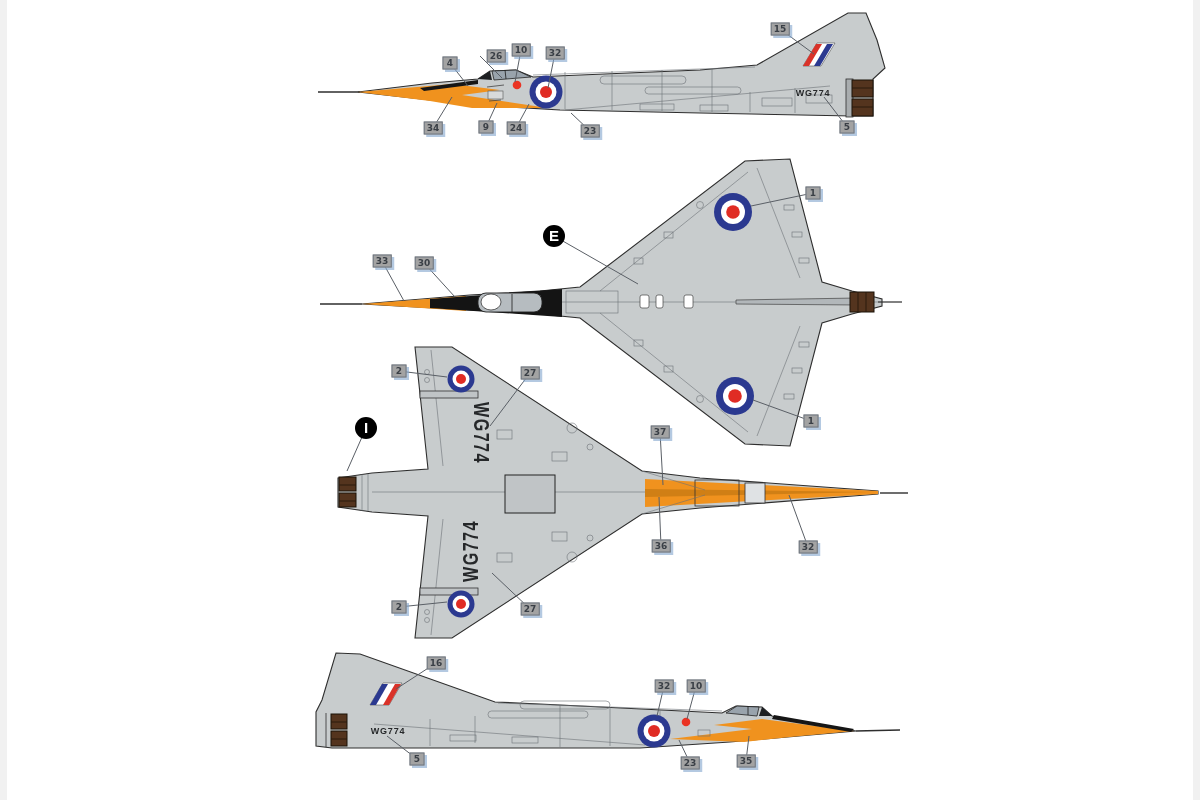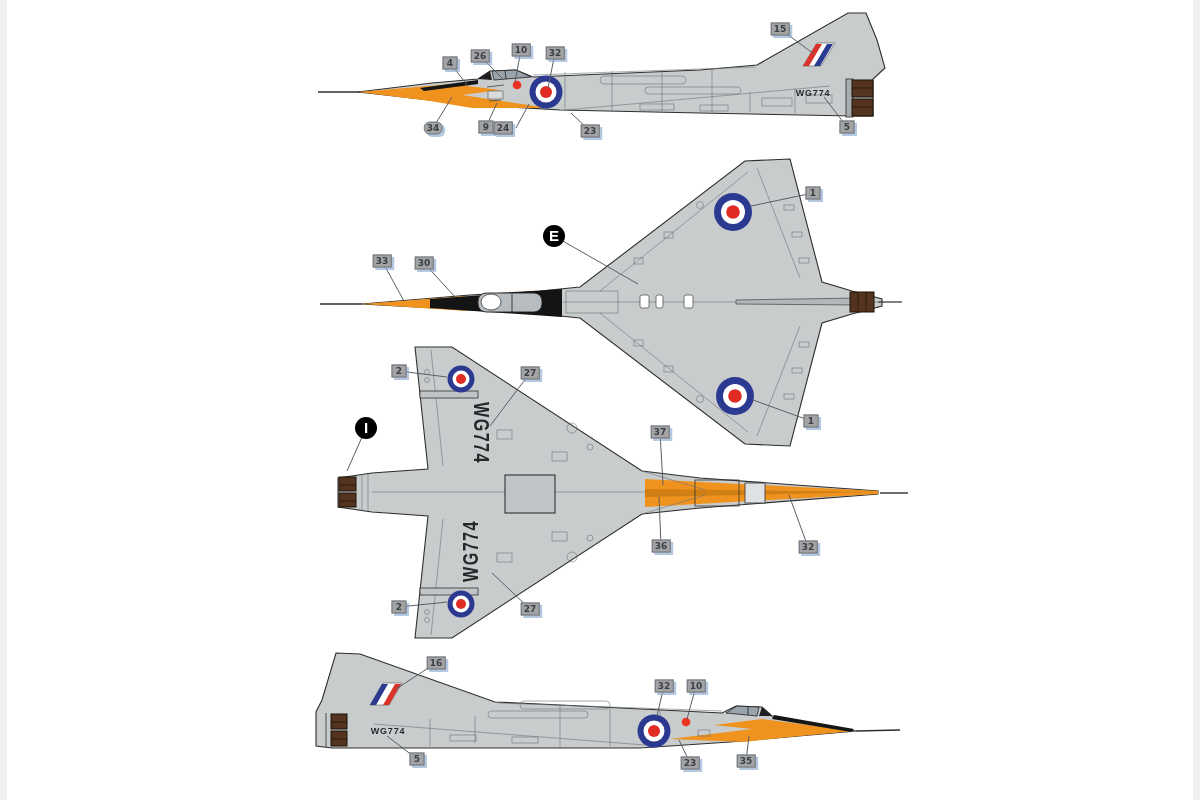--- a/index.html
+++ b/index.html
@@ -266,26 +266,26 @@
         <line x1="690" y1="763" x2="679" y2="740" stroke="#5a5f66" stroke-width="1"></line>
         <line x1="746" y1="761" x2="749" y2="736" stroke="#5a5f66" stroke-width="1"></line>
         <line x1="554" y1="236" x2="638" y2="284" stroke="#5a5f66" stroke-width="1"></line>
         <line x1="366" y1="428" x2="347" y2="471" stroke="#5a5f66" stroke-width="1"></line>
       </g>
   </svg>
 
 
   <div id="labels-layer">
       <div class="callout" style="left: 450px; top: 63px;">4</div>
-      <div class="callout" style="left: 480px; top: 56px;">26</div>
+      <div class="callout" style="left: 496px; top: 56px;">26</div>
       <div class="callout" style="left: 521px; top: 50px;">10</div>
       <div class="callout" style="left: 555px; top: 53px;">32</div>
-      <div class="callout" style="left: 433px; top: 128px; border-radius: 6px;">34</div>
+      <div class="callout" style="left: 433px; top: 128px;">34</div>
       <div class="callout" style="left: 486px; top: 127px;">9</div>
-      <div class="callout" style="left: 503px; top: 128px;">24</div>
+      <div class="callout" style="left: 516px; top: 128px;">24</div>
       <div class="callout" style="left: 590px; top: 131px;">23</div>
       <div class="callout" style="left: 780px; top: 29px;">15</div>
       <div class="callout" style="left: 847px; top: 127px;">5</div>
       <div class="callout" style="left: 382px; top: 261px;">33</div>
       <div class="callout" style="left: 424px; top: 263px;">30</div>
       <div class="callout" style="left: 813px; top: 193px;">1</div>
       <div class="callout" style="left: 811px; top: 421px;">1</div>
       <div class="callout" style="left: 399px; top: 371px;">2</div>
       <div class="callout" style="left: 530px; top: 373px;">27</div>
       <div class="callout" style="left: 660px; top: 432px;">37</div>

